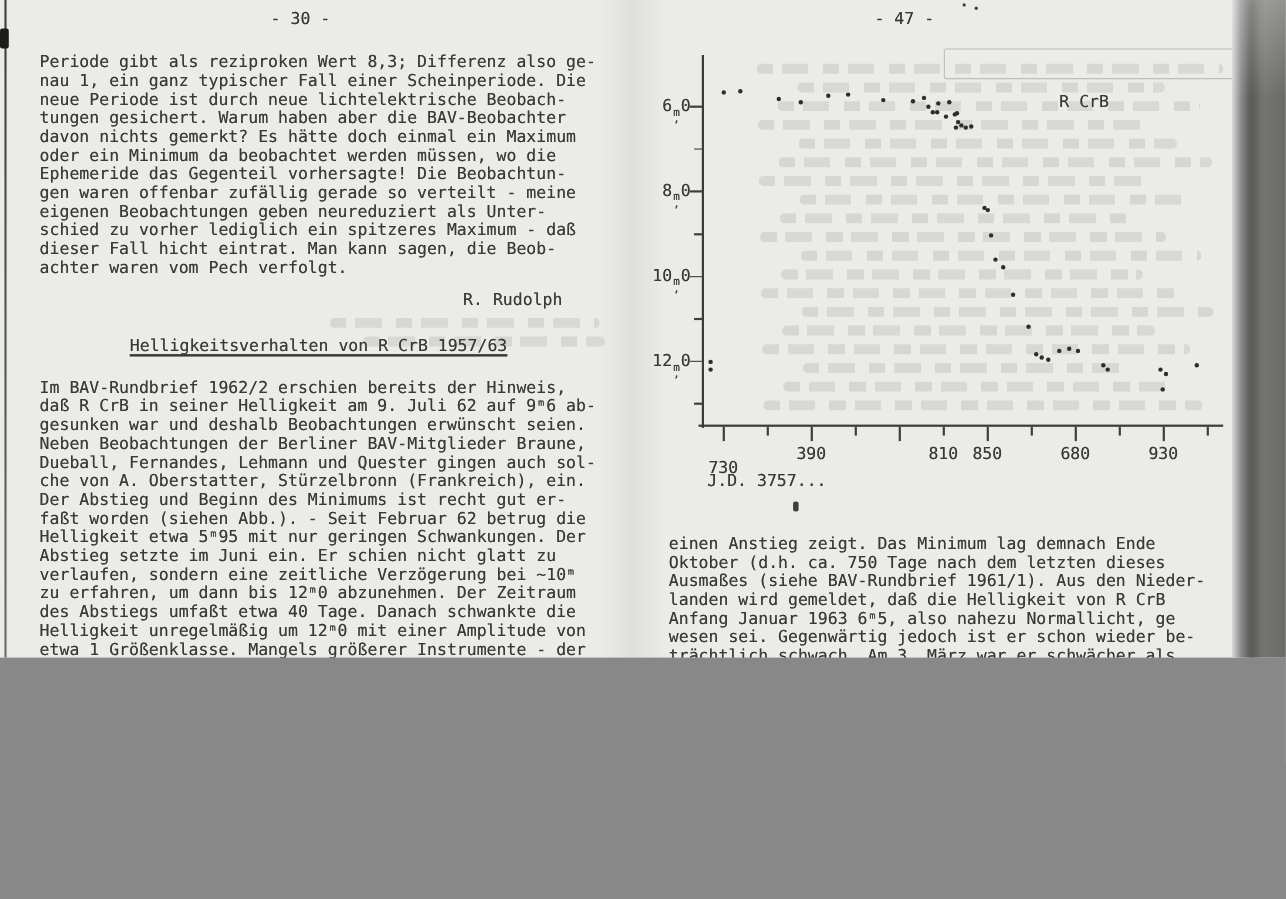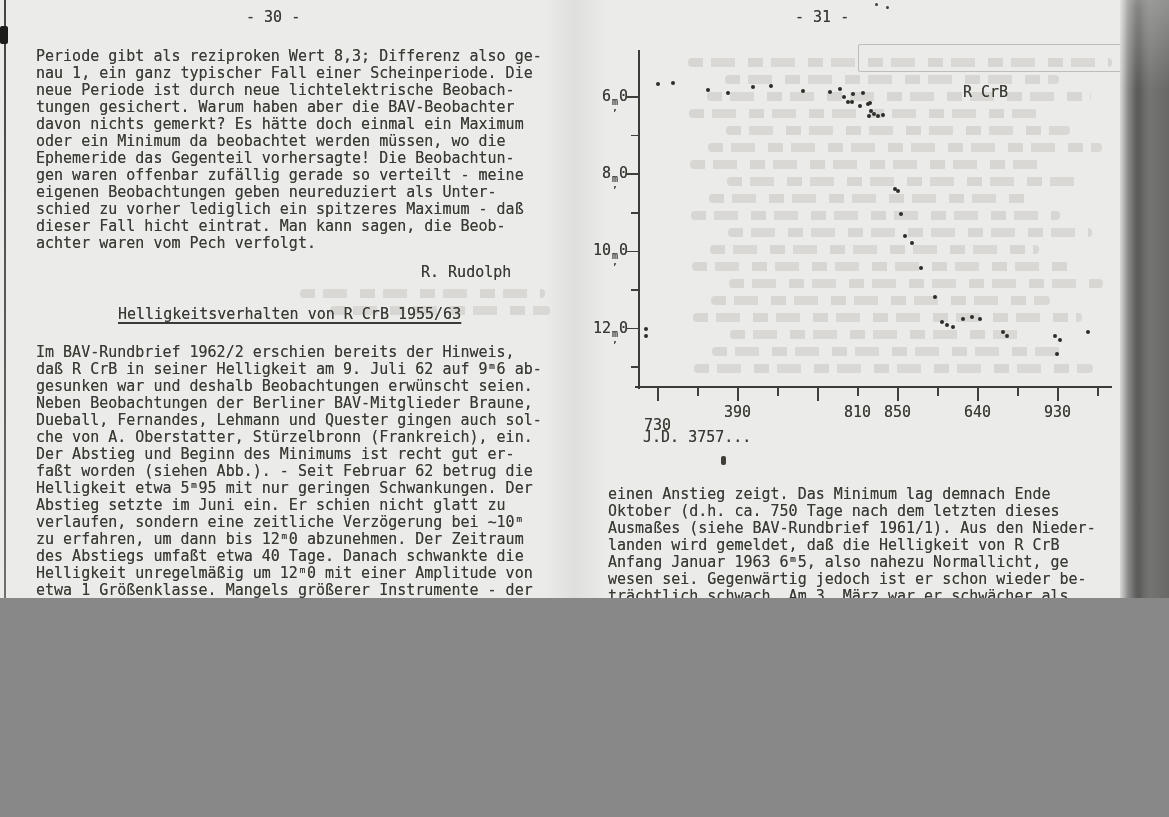--- a/index.html
+++ b/index.html
@@ -89,21 +89,21 @@
 tungen gesichert. Warum haben aber die BAV-Beobachter
 davon nichts gemerkt? Es hätte doch einmal ein Maximum
 oder ein Minimum da beobachtet werden müssen, wo die
 Ephemeride das Gegenteil vorhersagte! Die Beobachtun-
 gen waren offenbar zufällig gerade so verteilt - meine
 eigenen Beobachtungen geben neureduziert als Unter-
 schied zu vorher lediglich ein spitzeres Maximum - daß
 dieser Fall hicht eintrat. Man kann sagen, die Beob-
 achter waren vom Pech verfolgt.</div>
     <div class="tw" style="left:421px;top:264px;">R. Rudolph</div>
-    <div class="tw heading" style="left:118px;top:306px;">Helligkeitsverhalten von R CrB 1955/63</div>
+    <div class="tw heading" style="left:118px;top:306px;">Helligkeitsverhalten von R CrB 1957/63</div>
     <div class="tw" style="left:36px;top:344px;">Im BAV-Rundbrief 1962/2 erschien bereits der Hinweis,
 daß R CrB in seiner Helligkeit am 9. Juli 62 auf 9ᵐ6 ab-
 gesunken war und deshalb Beobachtungen erwünscht seien.
 Neben Beobachtungen der Berliner BAV-Mitglieder Braune,
 Dueball, Fernandes, Lehmann und Quester gingen auch sol-
 che von A. Oberstatter, Stürzelbronn (Frankreich), ein.
 Der Abstieg und Beginn des Minimums ist recht gut er-
 faßt worden (siehen Abb.). - Seit Februar 62 betrug die
 Helligkeit etwa 5ᵐ95 mit nur geringen Schwankungen. Der
 Abstieg setzte im Juni ein. Er schien nicht glatt zu
@@ -115,37 +115,37 @@
 sonst stets einsatzbereite 12-Zoll-Refraktor der Wilhelm
 Foerster-Sternwarte wurde repariert - und wegen des un-
 günstigen Standes konnte das Minimum nicht weiter ver-
 folgt werden. Die letzten genauen Beobachtungen sind von
 Ende September. Es liegt jedoch bereits eine AAVSO-Licht-
 kurve vor (Sky and Telescope Feb.1963), die einen wei-
 teren Helligkeitsabfall bis ∼13ᵐ0 und danach wieder</div>
   </div>
 
   <div>
-    <div class="pagenum" style="left:795px;top:8px;">- 31 -</div>
+    <div class="pagenum" style="left:795px;top:8px;">- 47 -</div>
 
     <div id="chart-layer" class="abs" style="left:0;top:0;width:1169px;height:817px;">
       <div class="ticklabel" style="left:963px;top:83px;">R CrB</div>
       <div class="ticklabel" style="left:643px;top:428px;">J.D. 3757...</div>
     <div class="axis" style="left: 638px; top: 50px; width: 2px; height: 339px;"></div>
         <div class="axis" style="left: 635px; top: 386px; width: 477px; height: 2px;"></div>
         <div class="tick" style="left: 657.25px; top: 388px; width: 1.5px; height: 13px;"></div>
         <div class="ticklabel" style="left: 644px; top: 416px;">730</div>
         <div class="tick" style="left: 737.25px; top: 388px; width: 1.5px; height: 13px;"></div>
         <div class="ticklabel" style="left: 724px; top: 403px;">390</div>
         <div class="tick" style="left: 817.25px; top: 388px; width: 1.5px; height: 13px;"></div>
         <div class="ticklabel" style="left: 844px; top: 403px;">810</div>
         <div class="tick" style="left: 897.25px; top: 388px; width: 1.5px; height: 13px;"></div>
         <div class="ticklabel" style="left: 884px; top: 403px;">850</div>
         <div class="tick" style="left: 977.25px; top: 388px; width: 1.5px; height: 13px;"></div>
-        <div class="ticklabel" style="left: 964px; top: 403px;">640</div>
+        <div class="ticklabel" style="left: 964px; top: 403px;">680</div>
         <div class="tick" style="left: 1057.25px; top: 388px; width: 1.5px; height: 13px;"></div>
         <div class="ticklabel" style="left: 1044px; top: 403px;">930</div>
         <div class="tick" style="left: 697.25px; top: 388px; width: 1.5px; height: 8px;"></div>
         <div class="tick" style="left: 777.25px; top: 388px; width: 1.5px; height: 8px;"></div>
         <div class="tick" style="left: 857.25px; top: 388px; width: 1.5px; height: 8px;"></div>
         <div class="tick" style="left: 937.25px; top: 388px; width: 1.5px; height: 8px;"></div>
         <div class="tick" style="left: 1017.25px; top: 388px; width: 1.5px; height: 8px;"></div>
         <div class="tick" style="left: 1097.25px; top: 388px; width: 1.5px; height: 8px;"></div>
         <div class="tick" style="left: 627px; top: 96.25px; width: 12px; height: 1.5px;"></div>
         <div class="ylab" style="left: 588px; top: 87px;"><span>6</span><span class="mstack">

